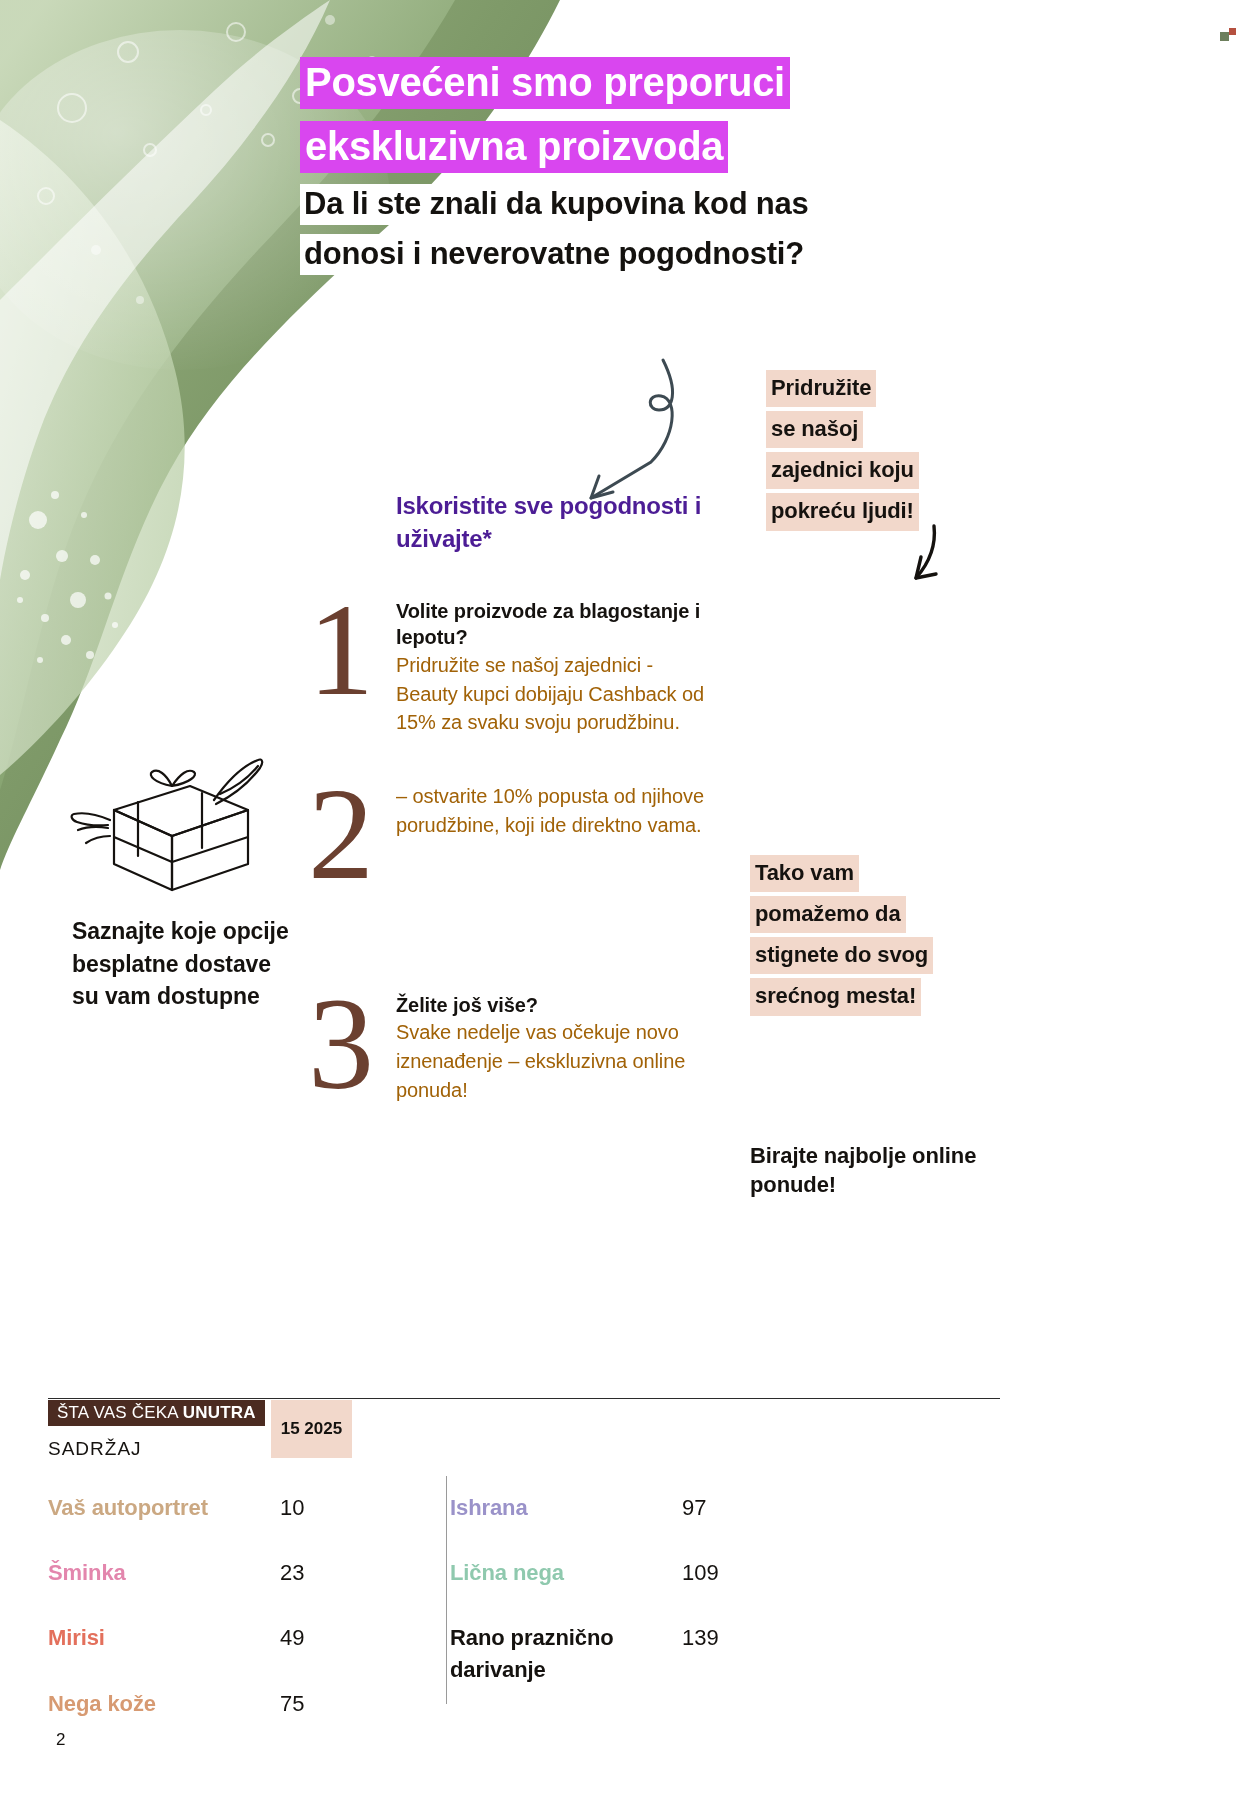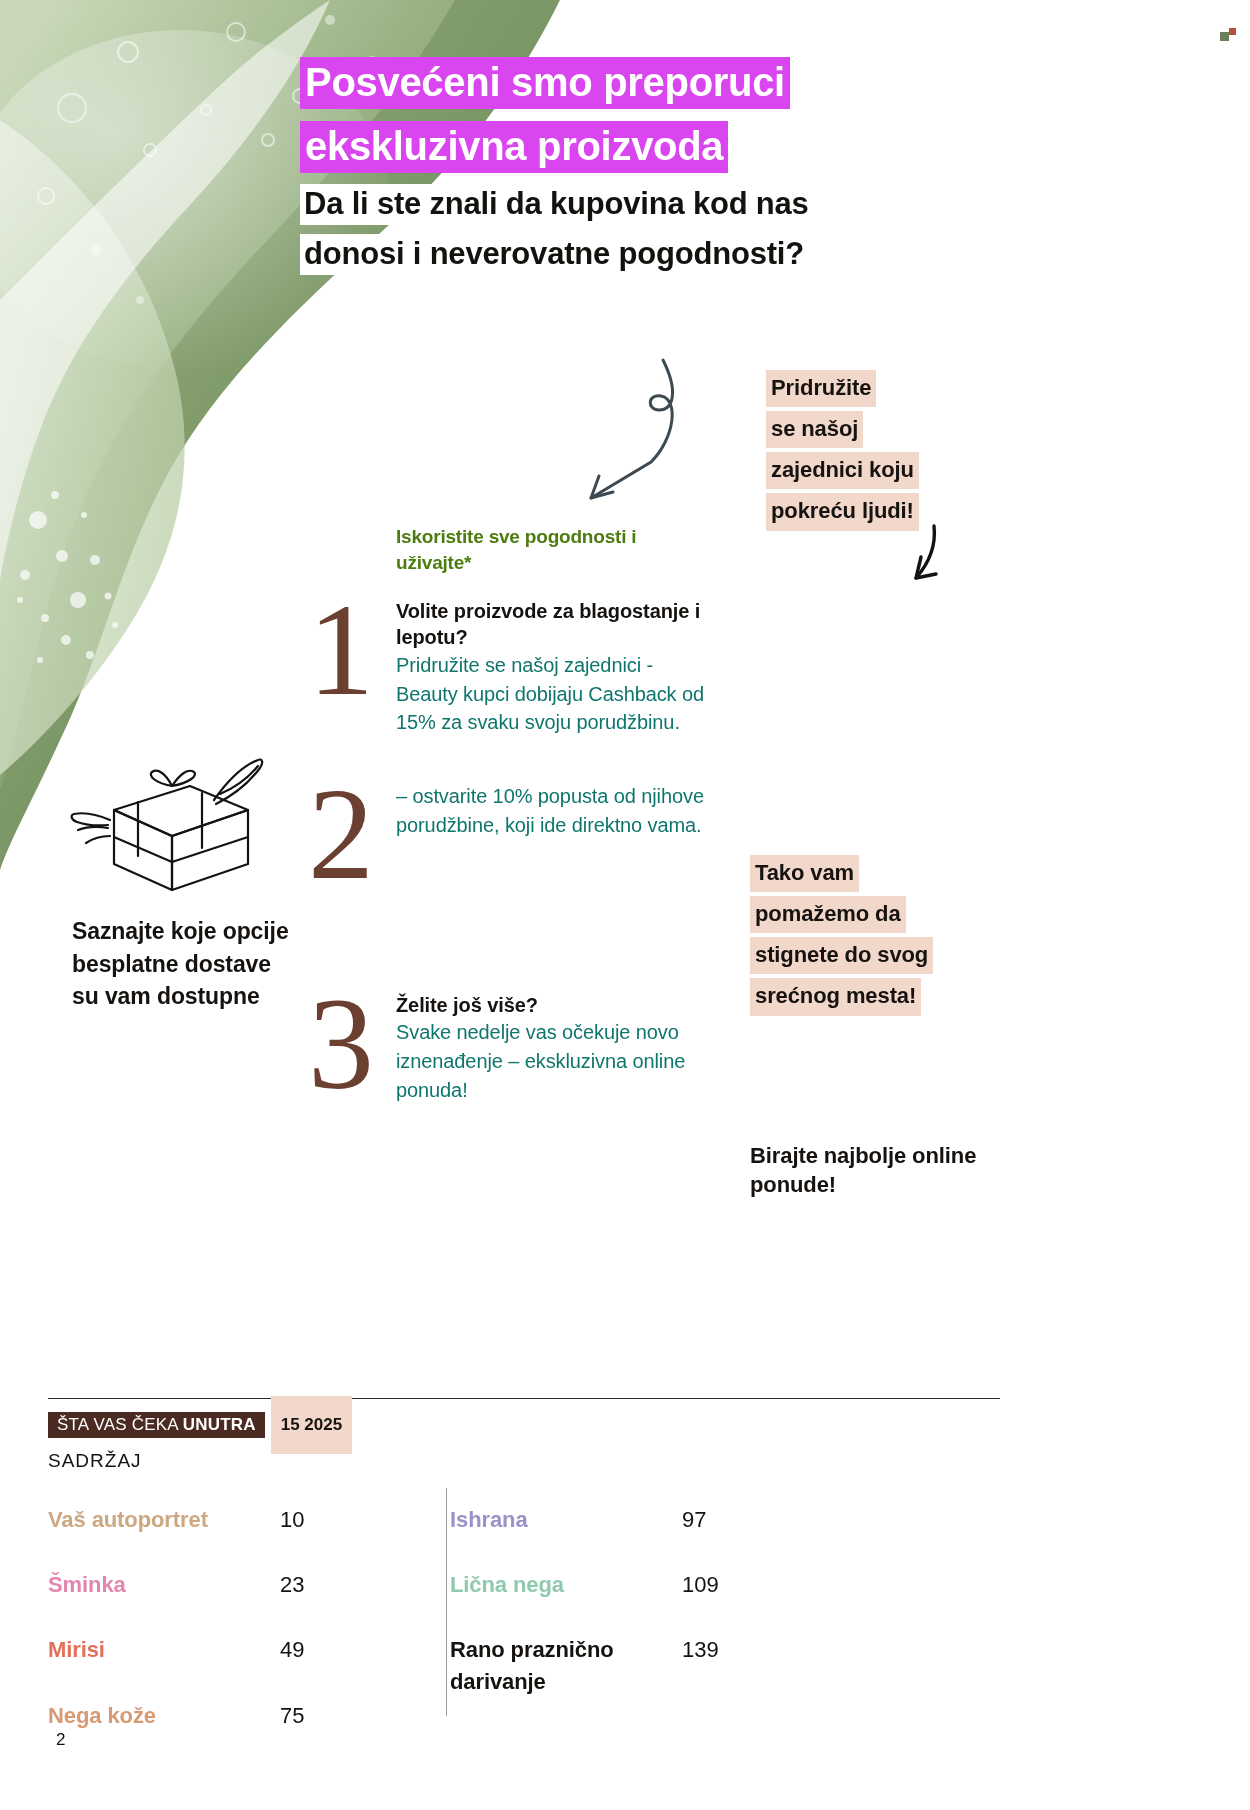--- a/index.html
+++ b/index.html
@@ -54,51 +54,51 @@
   #callout-join{left:766px;top:370px;width:230px;}
   #callout-help{left:750px;top:855px;width:240px;}
 
   
   .bold-note{position:absolute;font-size:22px;font-weight:700;color:#15120f;line-height:1.3;letter-spacing:-0.1px;}
   #note-choose{left:750px;top:1142px;width:250px;}
   #note-delivery{left:72px;top:915px;width:230px;font-size:23px;line-height:1.42;}
 
   
   #lead-benefits{
-    position:absolute;left:396px;top:524px;width:320px;
-    font-size:19px;font-weight:700;color:#4d7c0f;line-height:1.38;letter-spacing:-0.2px;
+    position:absolute;left:396px;top:489px;width:320px;
+    font-size:24px;font-weight:700;color:#4c1d95;line-height:1.38;letter-spacing:-0.2px;
   }
 
   
   .steps{position:absolute;left:292px;top:598px;width:420px;}
   .step{position:relative;min-height:96px;margin-bottom:14px;}
   .step .num{
     position:absolute;left:0;top:-14px;width:98px;text-align:center;
     font-family:"Liberation Serif", serif;
     font-size:132px;line-height:1;color:#6b4030;font-weight:400;
   }
   .step .body{margin-left:104px;}
   .step .t{font-size:20px;font-weight:700;color:#15120f;line-height:1.32;letter-spacing:-0.1px;}
-  .step .d{font-size:20px;font-weight:400;color:#0f766e;line-height:1.44;letter-spacing:-0.1px;}
+  .step .d{font-size:20px;font-weight:400;color:#a16207;line-height:1.44;letter-spacing:-0.1px;}
   .step.s1{min-height:170px;}
   .step.s2{min-height:196px;}
   .step.s3{min-height:130px;}
 
   
   .arrow{position:absolute;pointer-events:none;}
   #arrow-curve{left:555px;top:352px;}
   #arrow-down{left:896px;top:522px;}
 
   
   #gift{position:absolute;left:62px;top:752px;}
 
   
   .toc{position:absolute;left:48px;top:1400px;width:1160px;}
   .toc-rule{position:absolute;left:48px;top:1398px;width:952px;height:1px;background:#2b2b2b;}
-  .toc-head{display:flex;align-items:center;height:26px;margin-top:12px;}
+  .toc-head{display:flex;align-items:flex-start;height:26px;}
   .toc-head .left{
     background:#4b2b21;color:#ffffff;font-size:17px;line-height:26px;
     padding:0 9px;letter-spacing:0.2px;white-space:nowrap;
   }
   .toc-head .left b{font-weight:700;}
   .toc-head .left .lite{font-weight:400;}
   .toc-head .right{
     background:#f2d8cb;color:#15120f;font-size:17px;font-weight:700;line-height:26px;
     padding:16px 10px;margin-left:6px;white-space:nowrap;
   }

